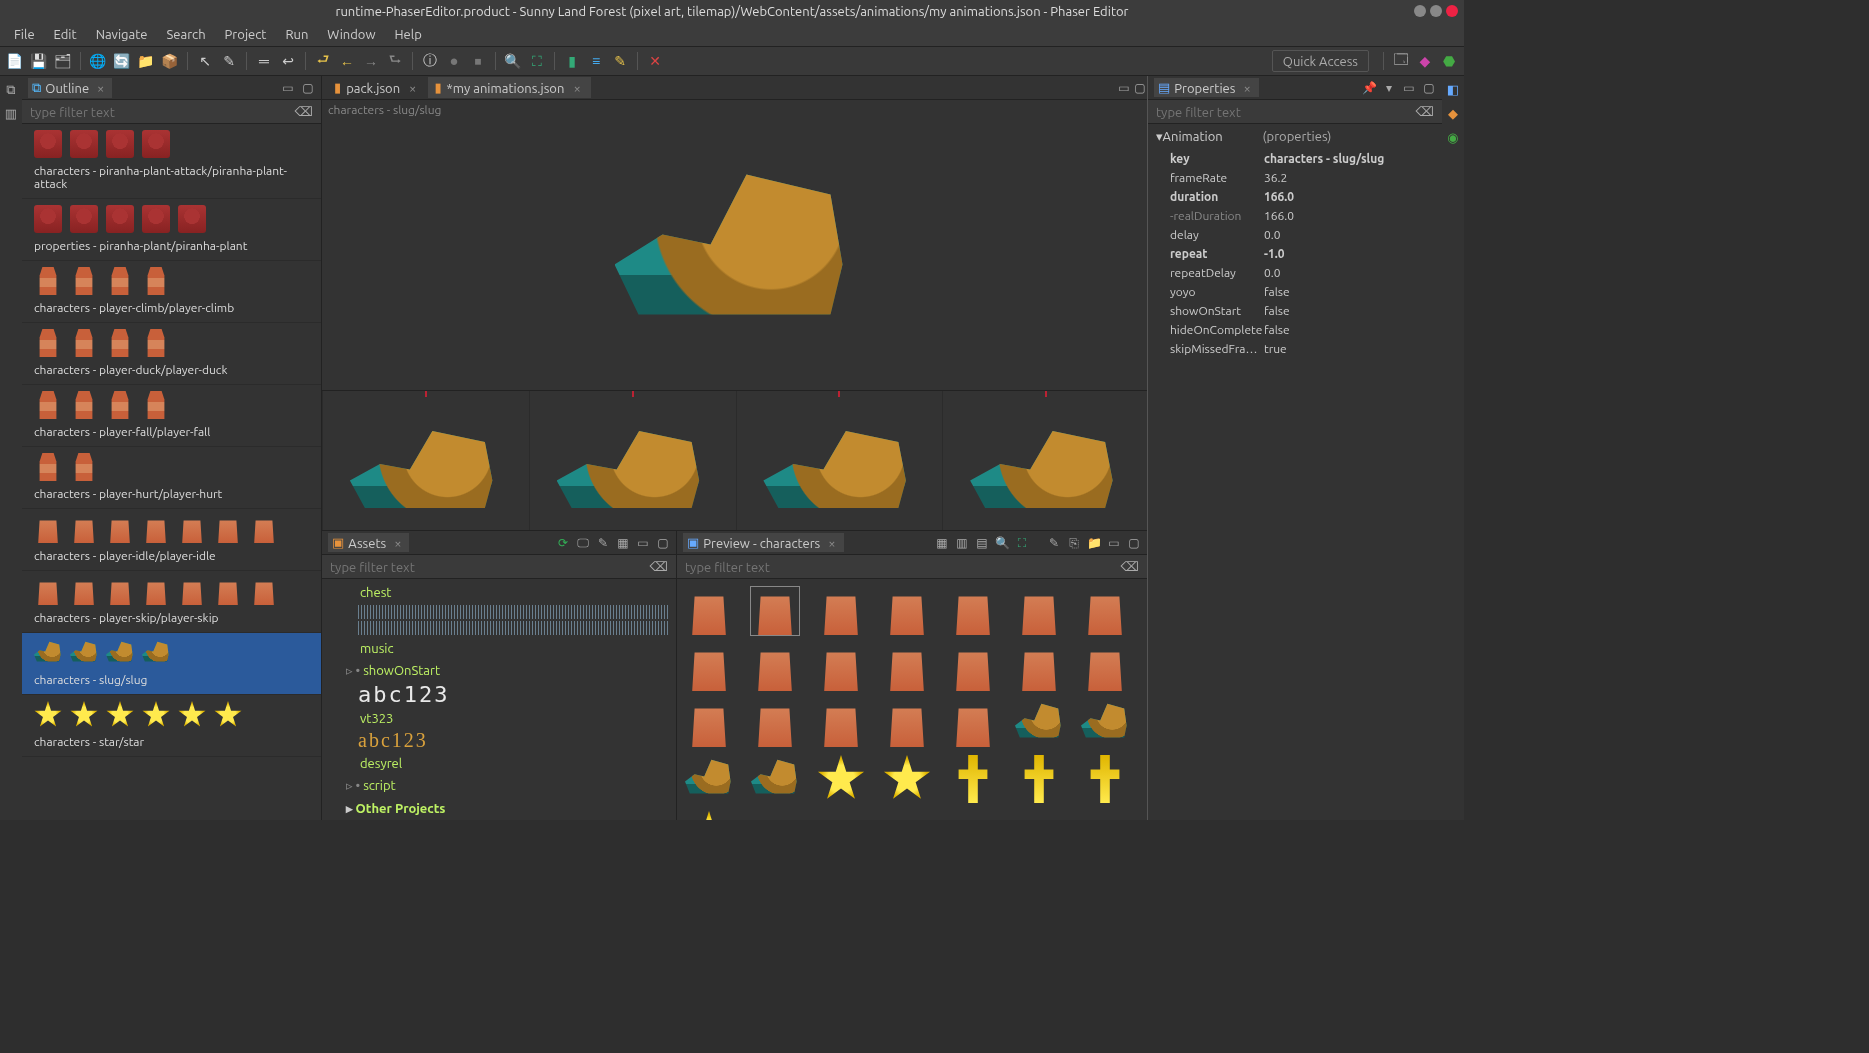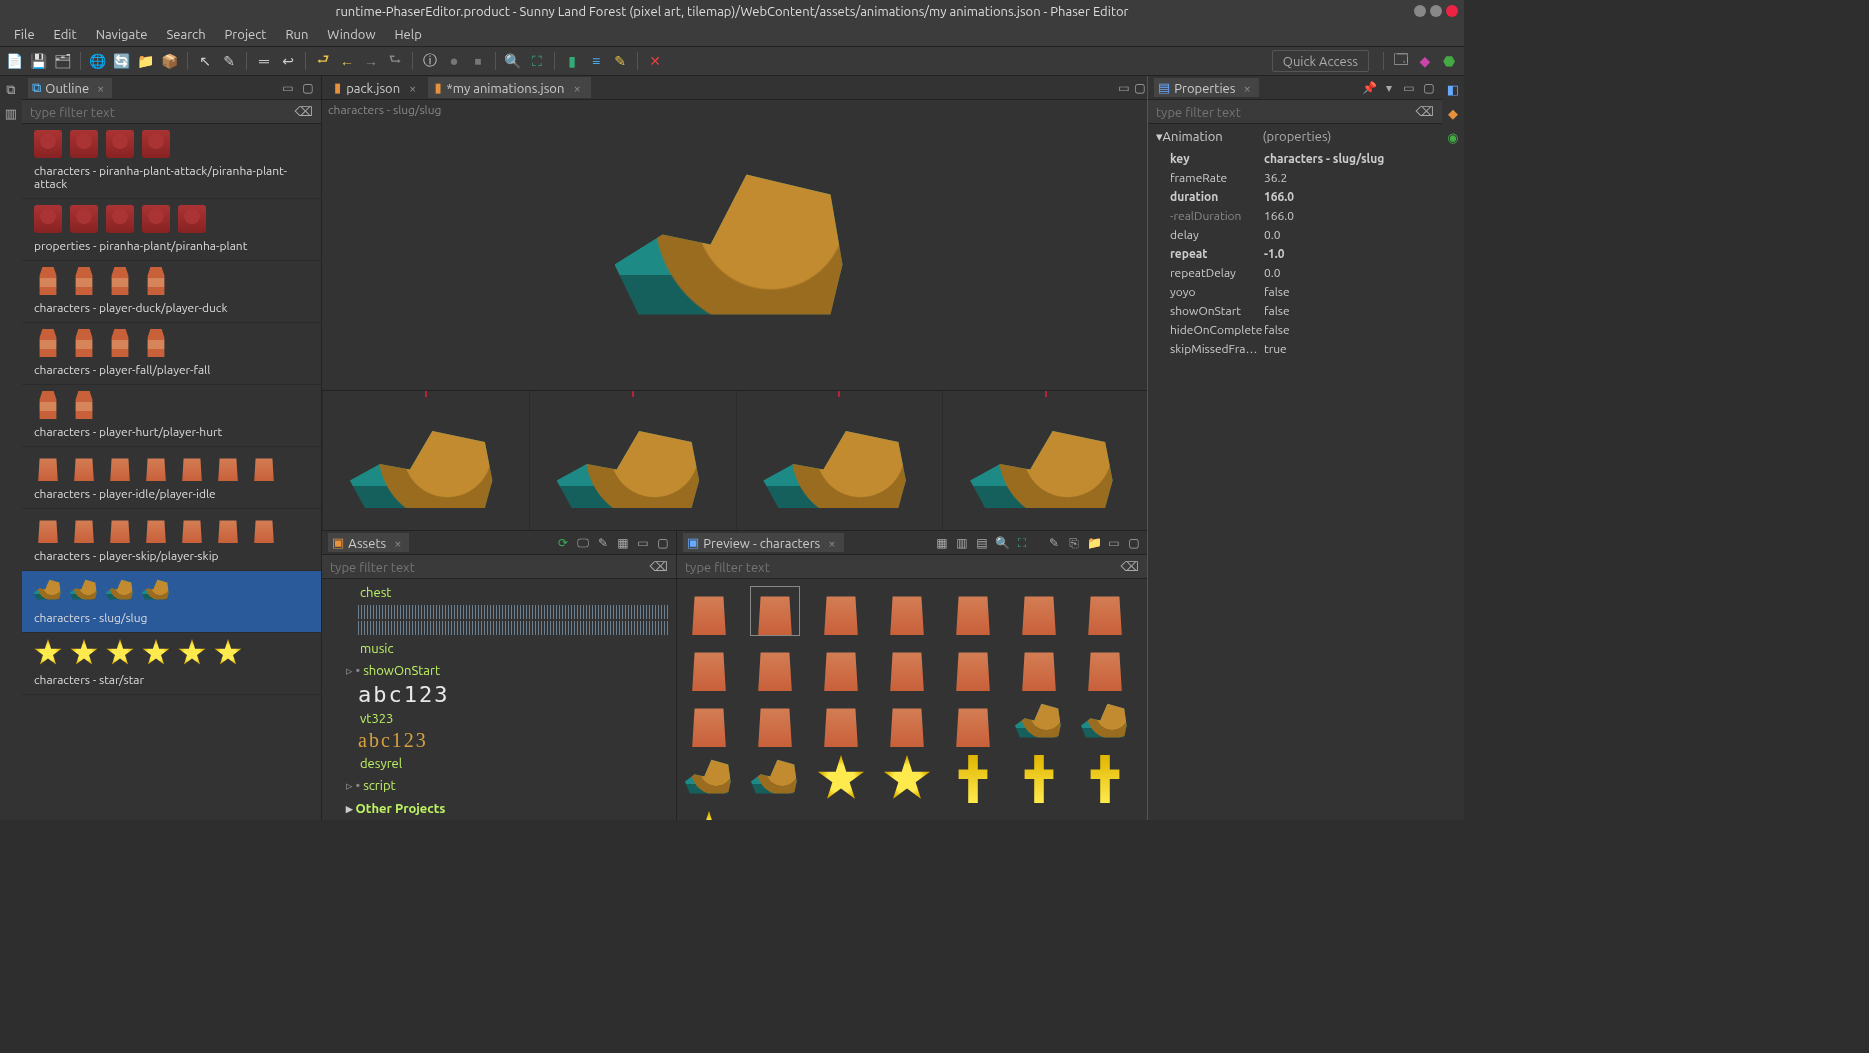--- a/index.html
+++ b/index.html
@@ -221,20 +221,37 @@
             <div class="st">
               <div class="sp pl"></div>
             </div>
             <div class="st">
               <div class="sp pl"></div>
             </div>
             <div class="st">
               <div class="sp pl"></div>
             </div>
           </div>
+          <div class="lbl">characters - player-climb/player-climb</div>
+        </div>
+        <div class="og">
+          <div class="thumbs">
+            <div class="st">
+              <div class="sp pl"></div>
+            </div>
+            <div class="st">
+              <div class="sp pl"></div>
+            </div>
+            <div class="st">
+              <div class="sp pl"></div>
+            </div>
+            <div class="st">
+              <div class="sp pl"></div>
+            </div>
+          </div>
           <div class="lbl">characters - player-duck/player-duck</div>
         </div>
         <div class="og">
           <div class="thumbs">
             <div class="st">
               <div class="sp pl"></div>
             </div>
             <div class="st">
               <div class="sp pl"></div>
             </div>

